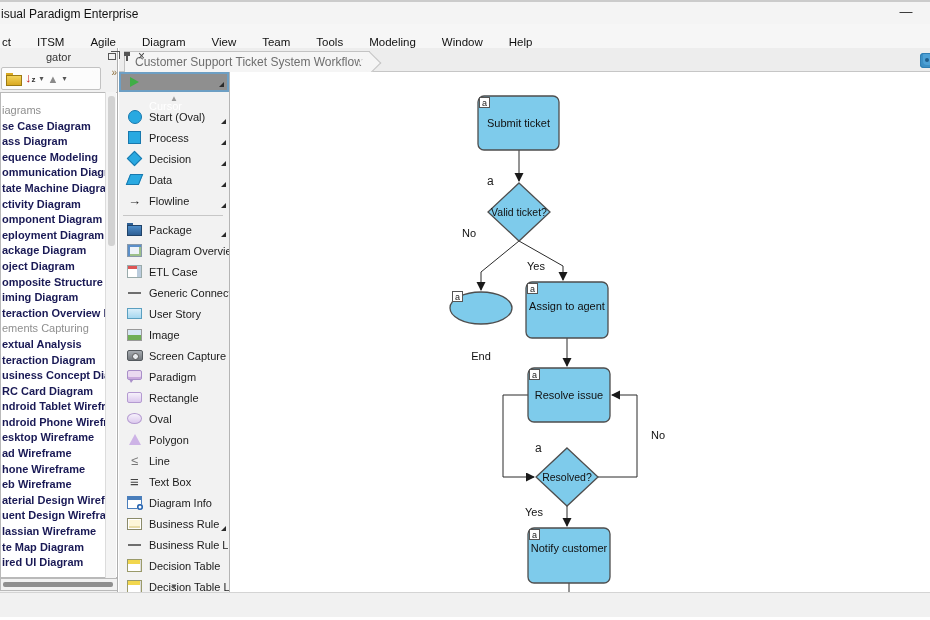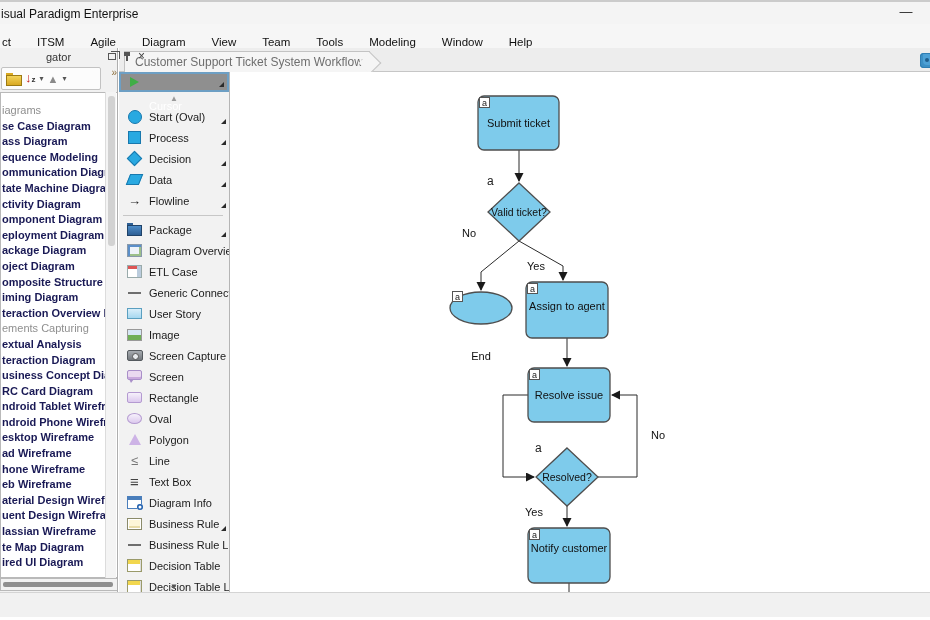--- a/index.html
+++ b/index.html
@@ -249,21 +249,21 @@
     <div class="pal-row">
       <span class="pi icon-image"></span>
       <span class="pal-label">Image</span>
     </div>
     <div class="pal-row">
       <span class="pi icon-camera"></span>
       <span class="pal-label">Screen Capture</span>
     </div>
     <div class="pal-row">
       <span class="pi icon-callout"></span>
-      <span class="pal-label">Screen</span>
+      <span class="pal-label">Paradigm</span>
     </div>
     <div class="pal-row">
       <span class="pi icon-rect-purple"></span>
       <span class="pal-label">Rectangle</span>
     </div>
     <div class="pal-row">
       <span class="pi icon-oval-purple"></span>
       <span class="pal-label">Oval</span>
     </div>
     <div class="pal-row">

